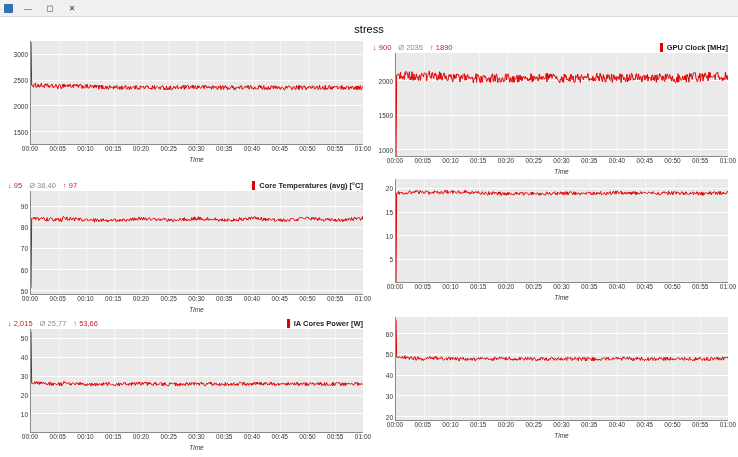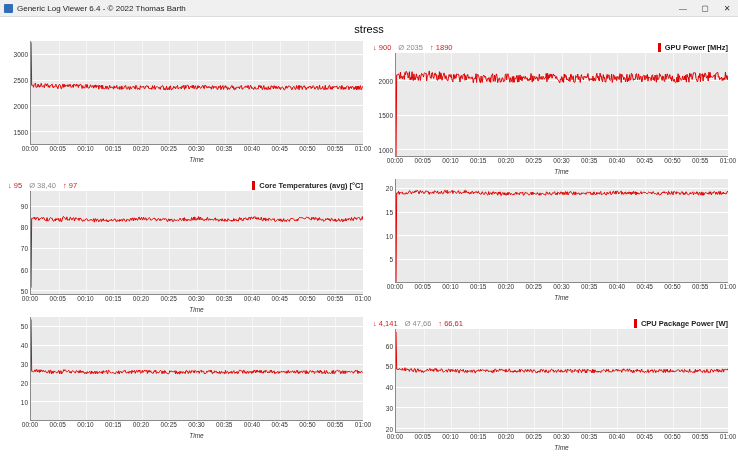--- a/index.html
+++ b/index.html
@@ -114,21 +114,20 @@
     font-size:6.5px;
     color:#333;
     font-style:italic;
   }
 </style>
 </head>
 <body>
 
 <div class="titlebar">
   <span class="app-icon"></span>
-  <span class="title-text">Generic Log Viewer 6.4 - © 2022 Thomas Barth</span>
   <span class="winbtns">
     <span class="winbtn">—</span>
     <span class="winbtn">▢</span>
     <span class="winbtn close">✕</span>
   </span>
 </div>
 
 <div class="page-title">stress</div>
 
 <div class="grid" id="grid">
@@ -180,21 +179,21 @@
     </div>
     <div class="panel">
       <div class="panel-head">
         <div class="stats">
           <span class="s-min"><span>↓ </span><span>900</span></span>
           <span class="s-avg"><span>Ø </span><span>2035</span></span>
           <span class="s-max"><span>↑ </span><span>1890</span></span>
         </div>
         <div class="legend">
           <span class="swatch" style="background: rgb(224, 0, 0);"></span>
-          <span class="legend-label">GPU Power [MHz]</span>
+          <span class="legend-label">GPU Clock [MHz]</span>
         </div>
       </div>
       <div class="plotwrap">
         <div class="yaxis">
           <div class="ylab" style="top: 97.0667px;">1000</div>
           <div class="ylab" style="top: 62.4px;">1500</div>
           <div class="ylab" style="top: 27.7333px;">2000</div>
         </div>
         <div class="plot" style="background: rgb(234, 234, 234);">
           <div class="gridline" style="top: 93.3333%; background: rgb(255, 255, 255);"></div>
@@ -332,20 +331,31 @@
         <div class="xlab" style="left: 58.3333%;">00:35</div>
         <div class="xlab" style="left: 66.6667%;">00:40</div>
         <div class="xlab" style="left: 75%;">00:45</div>
         <div class="xlab" style="left: 83.3333%;">00:50</div>
         <div class="xlab" style="left: 91.6667%;">00:55</div>
         <div class="xlab" style="left: 100%;">01:00</div>
       </div>
       <div class="xtitle">Time</div>
     </div>
     <div class="panel">
+      <div class="panel-head">
+        <div class="stats">
+          <span class="s-min"><span>↓ </span><span>2,015</span></span>
+          <span class="s-avg"><span>Ø </span><span>25,77</span></span>
+          <span class="s-max"><span>↑ </span><span>53,66</span></span>
+        </div>
+        <div class="legend">
+          <span class="swatch" style="background: rgb(224, 0, 0);"></span>
+          <span class="legend-label">IA Cores Power [W]</span>
+        </div>
+      </div>
       <div class="plotwrap">
         <div class="yaxis">
           <div class="ylab" style="top: 85.0909px;">10</div>
           <div class="ylab" style="top: 66.1818px;">20</div>
           <div class="ylab" style="top: 47.2727px;">30</div>
           <div class="ylab" style="top: 28.3636px;">40</div>
           <div class="ylab" style="top: 9.45455px;">50</div>
         </div>
         <div class="plot" style="background: rgb(234, 234, 234);">
           <div class="gridline" style="top: 81.8182%; background: rgb(255, 255, 255);"></div>
@@ -380,31 +390,20 @@
         <div class="xlab" style="left: 58.3333%;">00:35</div>
         <div class="xlab" style="left: 66.6667%;">00:40</div>
         <div class="xlab" style="left: 75%;">00:45</div>
         <div class="xlab" style="left: 83.3333%;">00:50</div>
         <div class="xlab" style="left: 91.6667%;">00:55</div>
         <div class="xlab" style="left: 100%;">01:00</div>
       </div>
       <div class="xtitle">Time</div>
     </div>
     <div class="panel">
-      <div class="panel-head">
-        <div class="stats">
-          <span class="s-min"><span>↓ </span><span>4,141</span></span>
-          <span class="s-avg"><span>Ø </span><span>47,66</span></span>
-          <span class="s-max"><span>↑ </span><span>66,61</span></span>
-        </div>
-        <div class="legend">
-          <span class="swatch" style="background: rgb(224, 0, 0);"></span>
-          <span class="legend-label">CPU Package Power [W]</span>
-        </div>
-      </div>
       <div class="plotwrap">
         <div class="yaxis">
           <div class="ylab" style="top: 99.84px;">20</div>
           <div class="ylab" style="top: 79.04px;">30</div>
           <div class="ylab" style="top: 58.24px;">40</div>
           <div class="ylab" style="top: 37.44px;">50</div>
           <div class="ylab" style="top: 16.64px;">60</div>
         </div>
         <div class="plot" style="background: rgb(234, 234, 234);">
           <div class="gridline" style="top: 96%; background: rgb(255, 255, 255);"></div>

